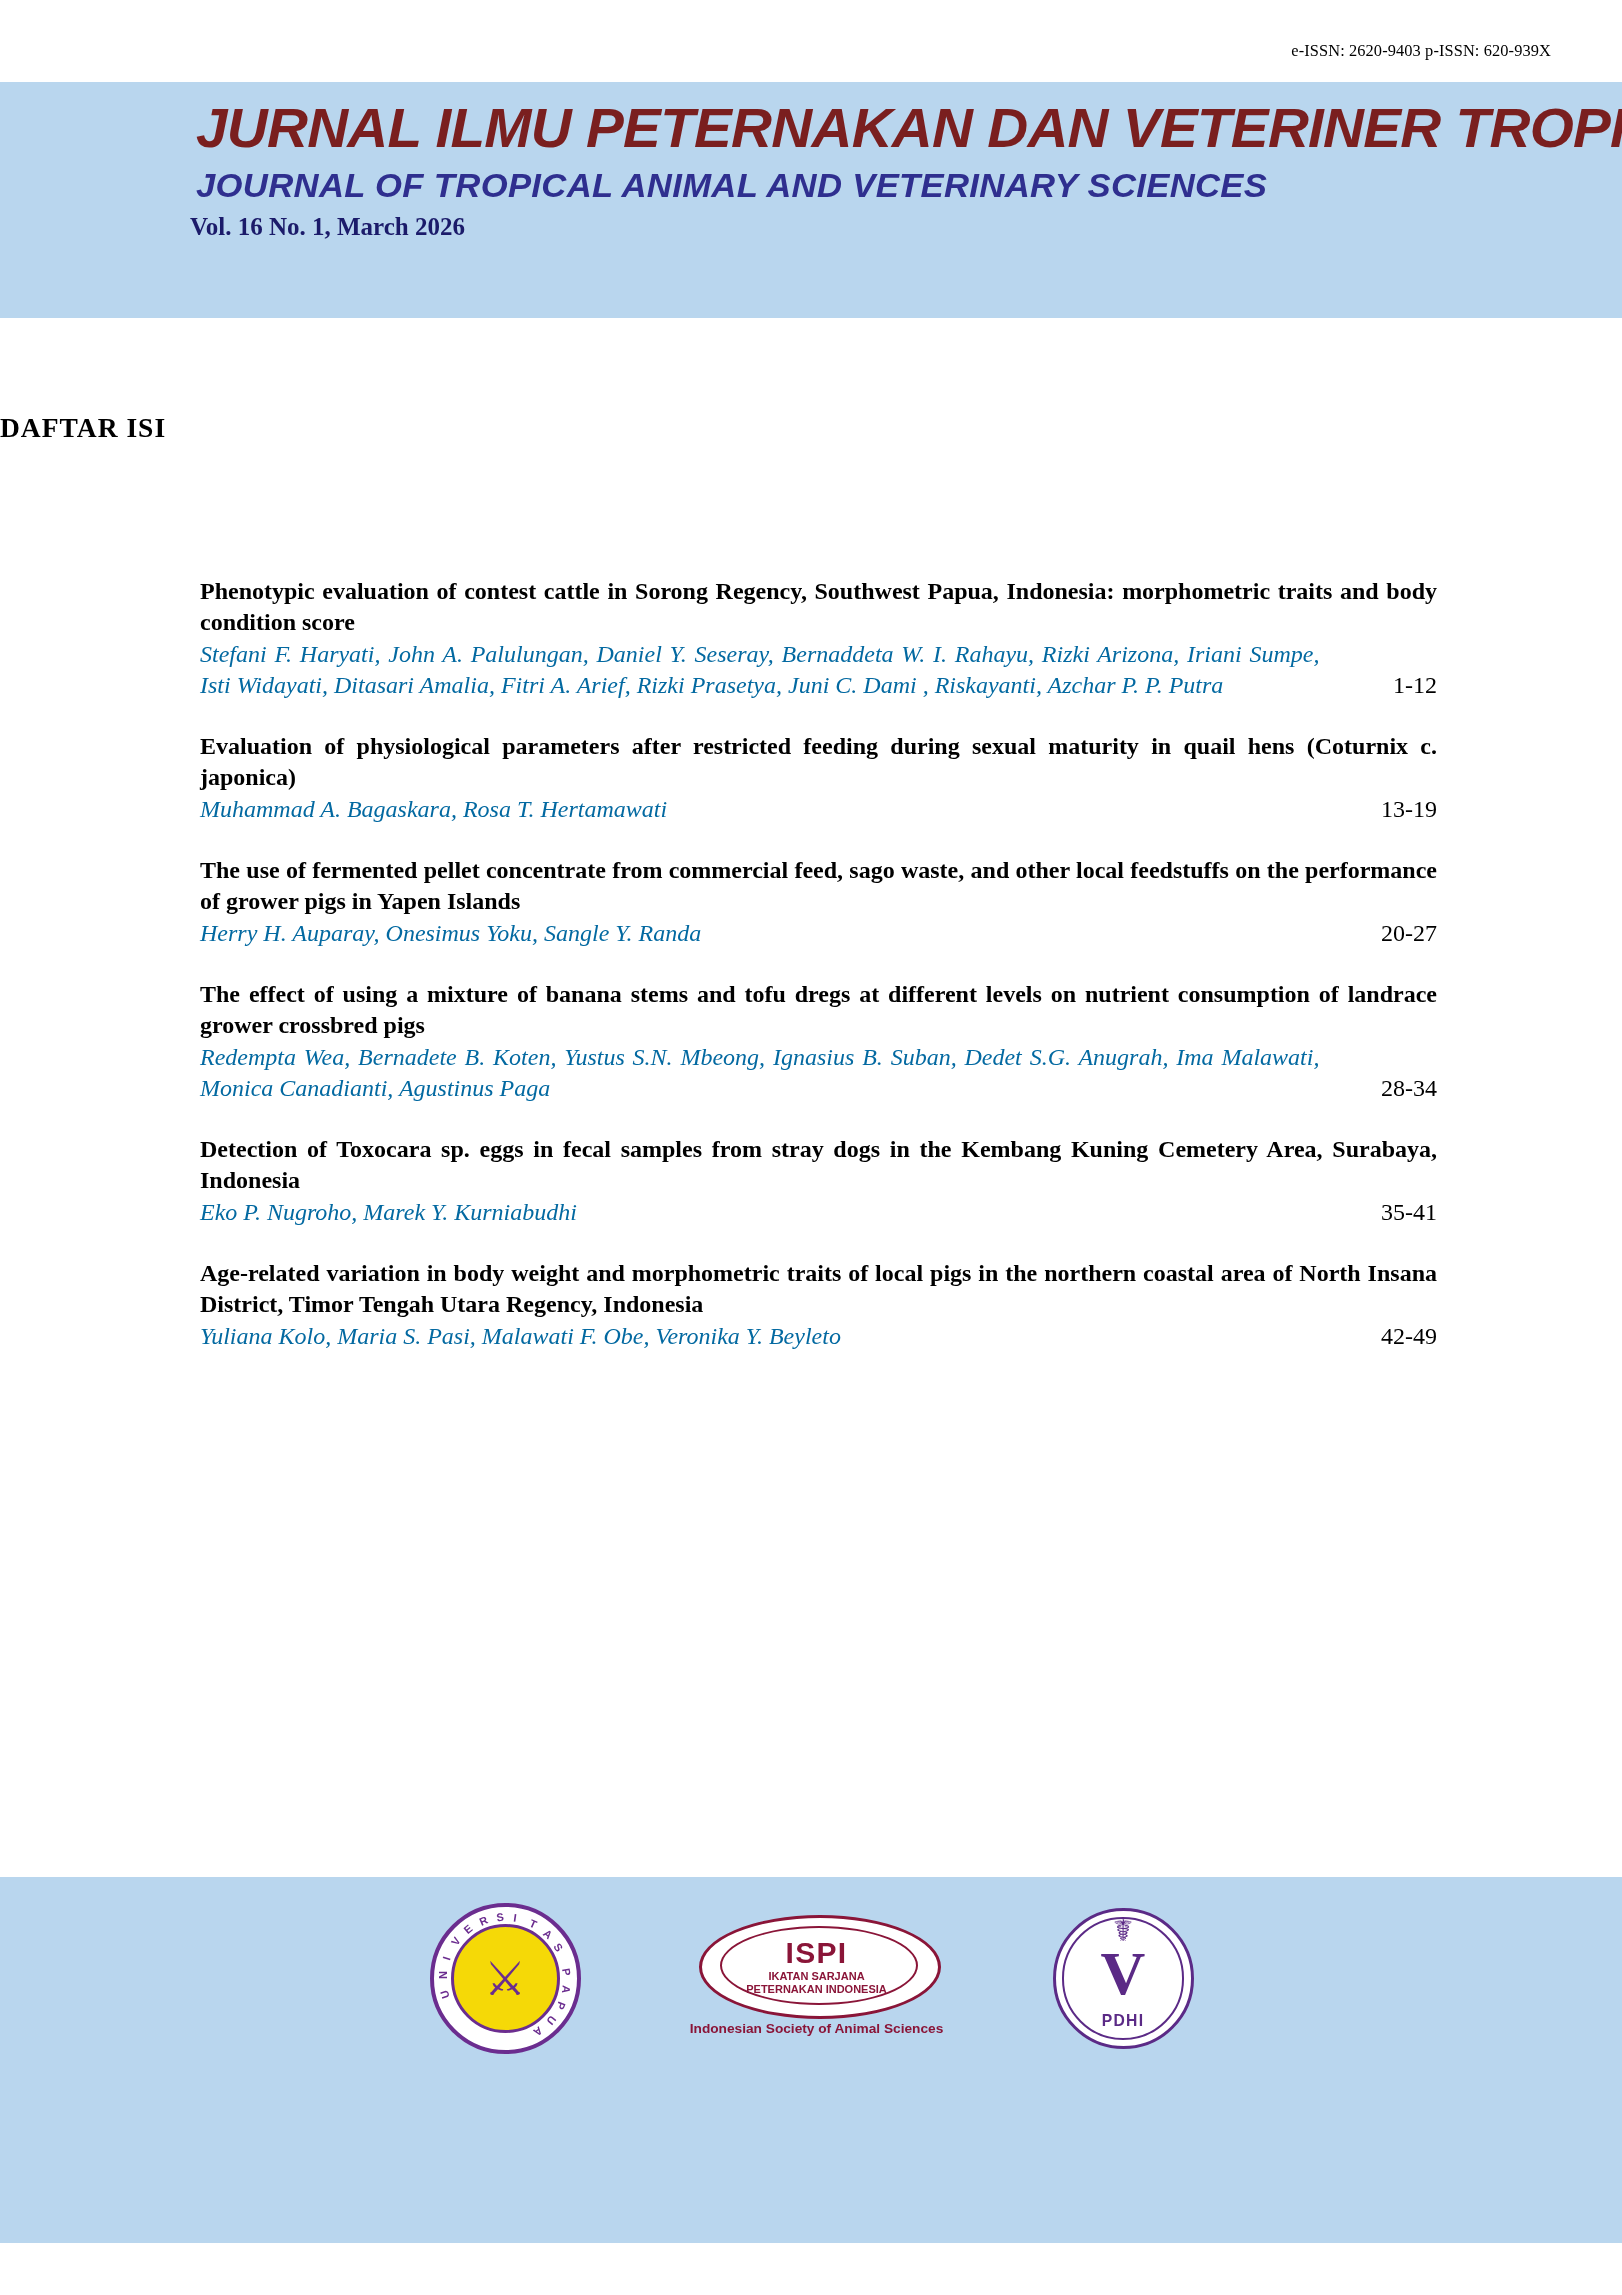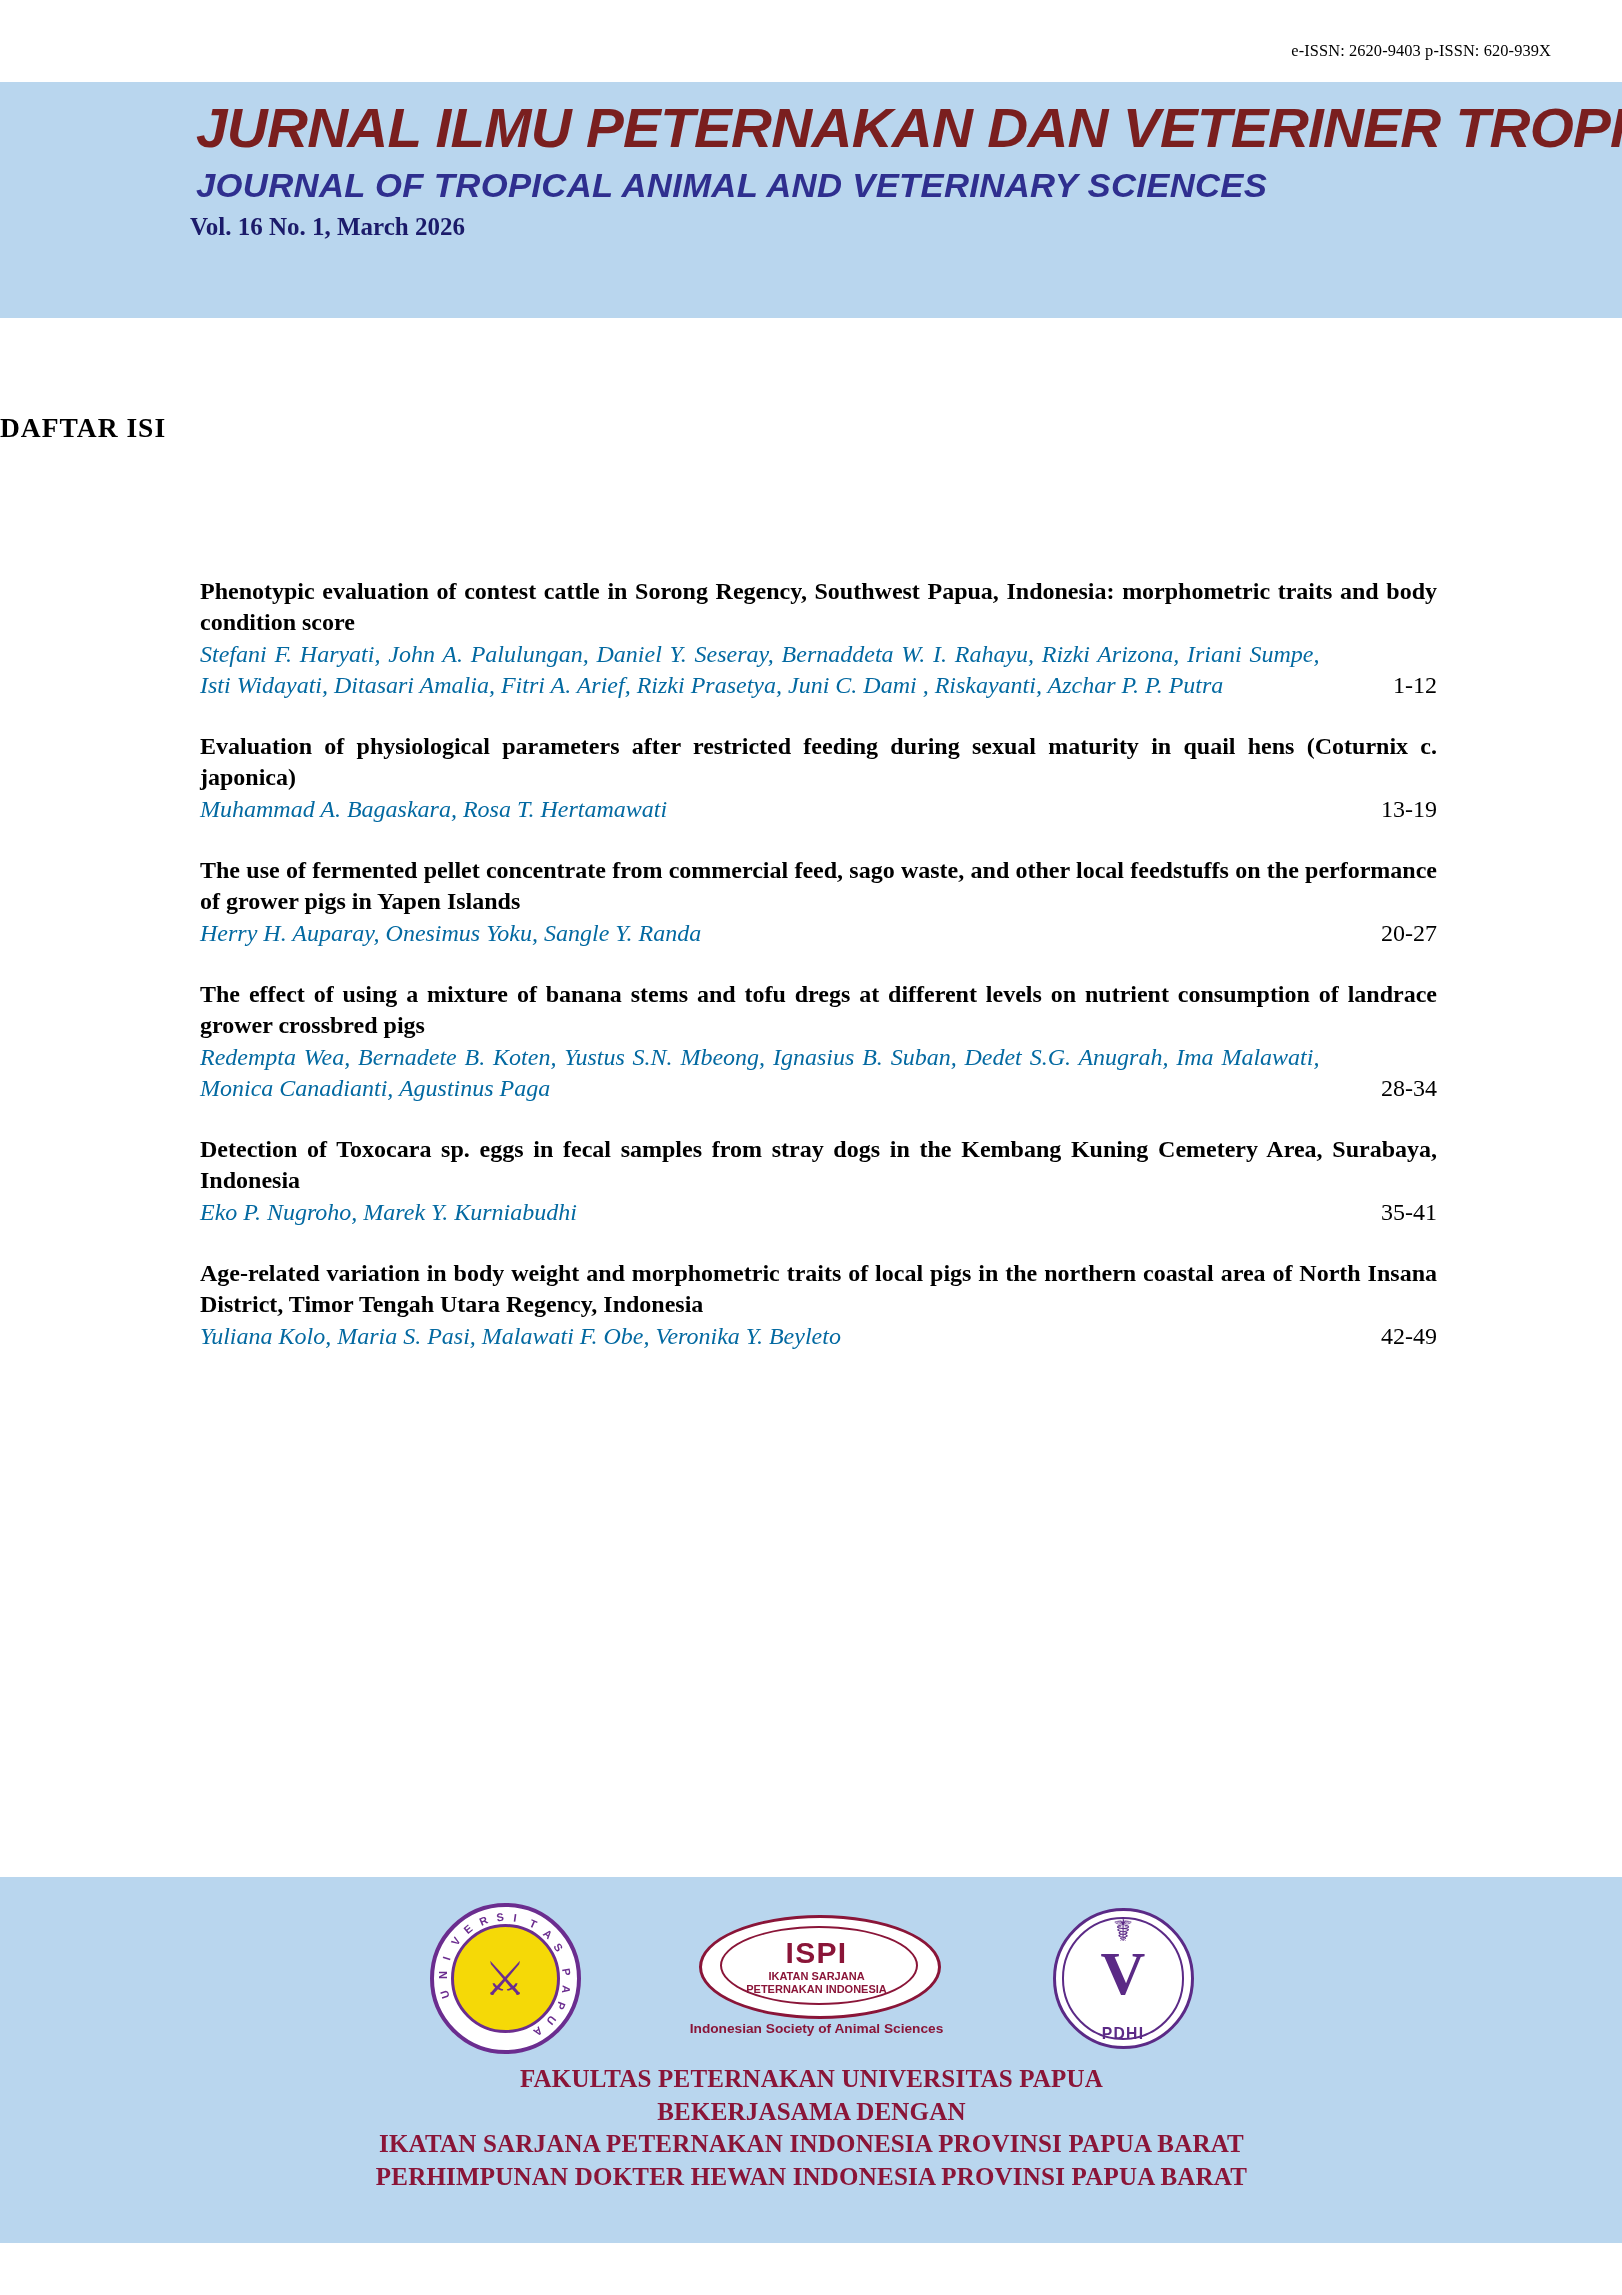--- a/index.html
+++ b/index.html
@@ -304,21 +304,21 @@
     left: 50%;
     top: 7.9px;
     transform: translateX(-50%);
     font-size: 30px;
     color: #5b2a86;
     line-height: 1;
   }
   .logo-pdhi .pdhi-word {
     position: absolute;
     left: 0;
-    bottom: 6px;
+    bottom: 19px;
     width: 141px;
     text-align: center;
     font-family: "Liberation Sans", sans-serif;
     font-weight: bold;
     font-size: 15.7px;
     letter-spacing: 1.3px;
     color: #5b2a86;
   }
 
   .footer-lines {
@@ -441,21 +441,15 @@
     <div class="logo-pdhi">
       <div class="ring-outer"></div>
       <div class="ring-inner"></div>
       <div class="rod">☤</div>
       <div class="vee">V</div>
       <div class="pdhi-word">PDHI</div>
     </div>
 
   </div>
 
-  <div class="footer-lines">
-    <div>FAKULTAS PETERNAKAN UNIVERSITAS PAPUA</div>
-    <div>BEKERJASAMA DENGAN</div>
-    <div>IKATAN SARJANA PETERNAKAN INDONESIA PROVINSI PAPUA BARAT</div>
-    <div>PERHIMPUNAN DOKTER HEWAN INDONESIA  PROVINSI PAPUA BARAT</div>
-  </div>
 
 </div>
 
 
 </body></html>

